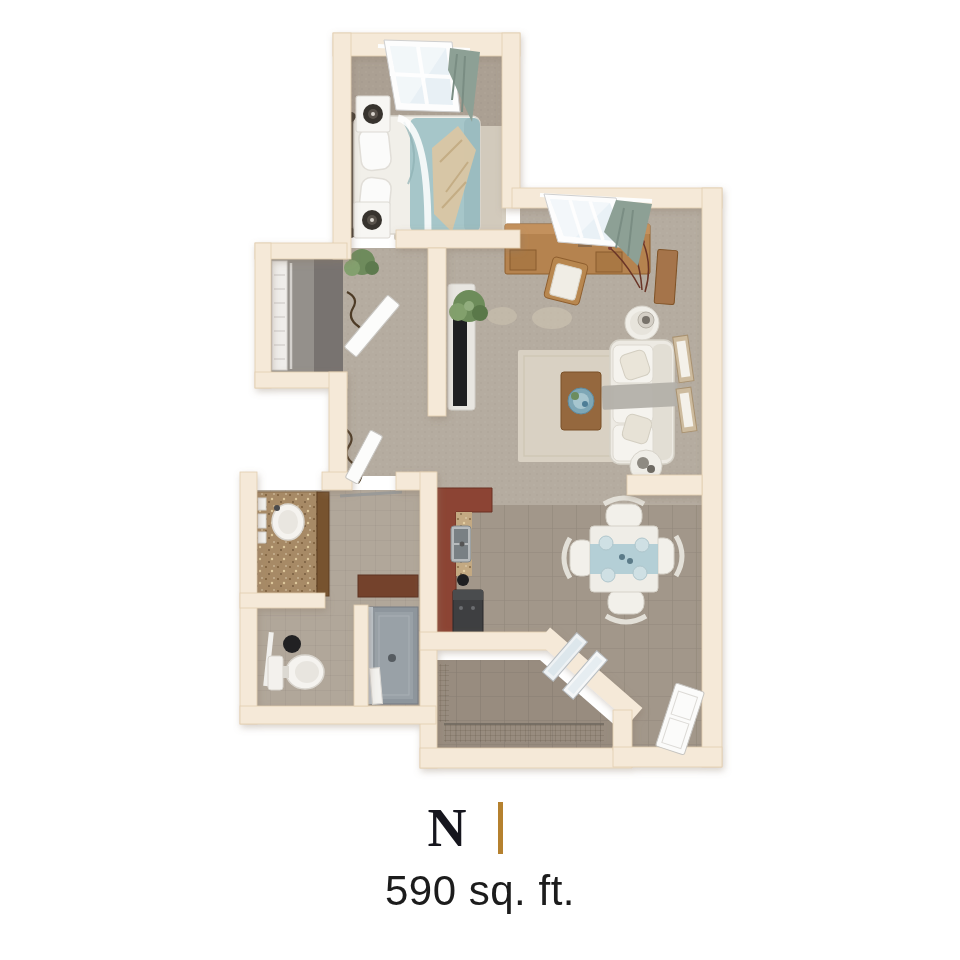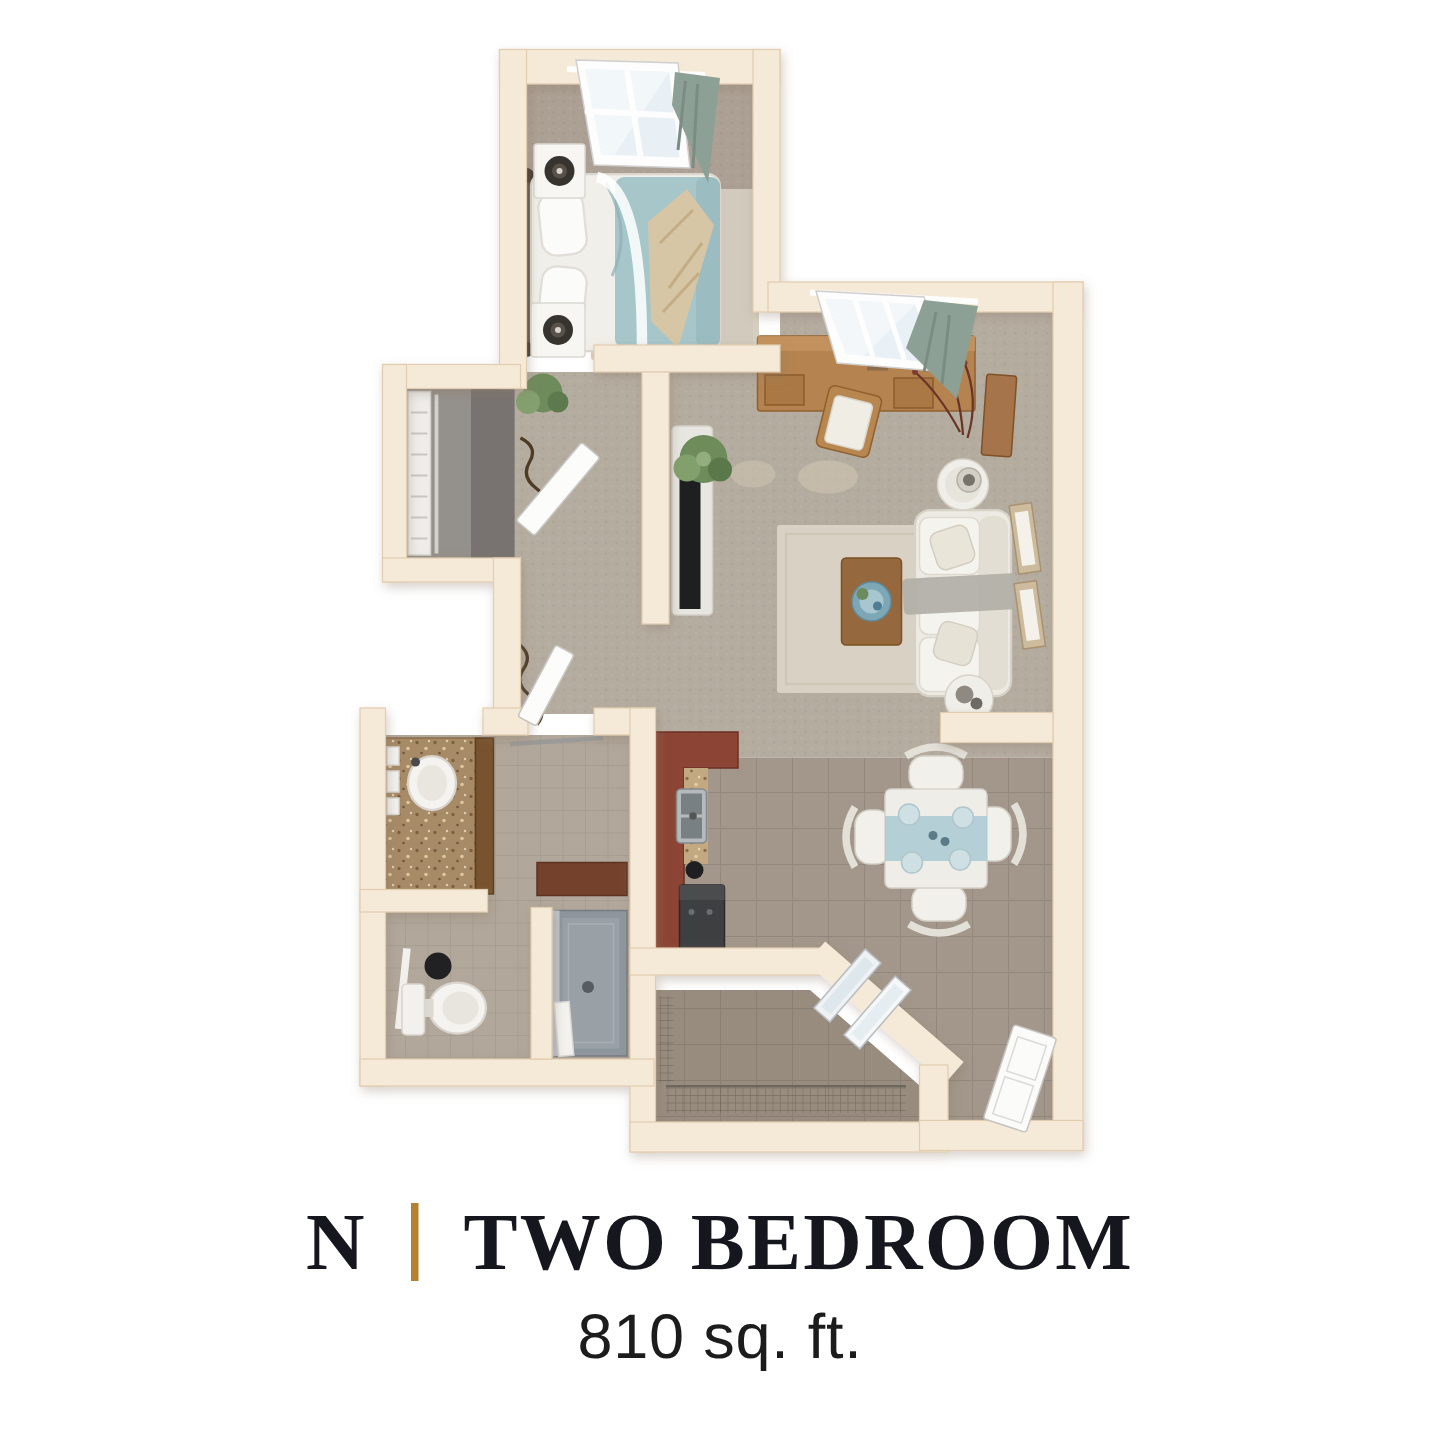--- a/index.html
+++ b/index.html
@@ -341,18 +341,17 @@
         <rect x="682" y="393" width="9" height="34" fill="#f4f1ea"></rect>
       </g>
     </g>
   </svg>
   </div>
 
   <div class="caption">
     <div class="caption-title">
       <span class="plan-letter">N</span>
       <span class="divider-bar"></span>
-      <span class="plan-name">TWO BEDROOM</span>
     </div>
-    <div class="plan-area">810 sq. ft.</div>
+    <div class="plan-area">590 sq. ft.</div>
   </div>
 
 </div>
 
 </body></html>

